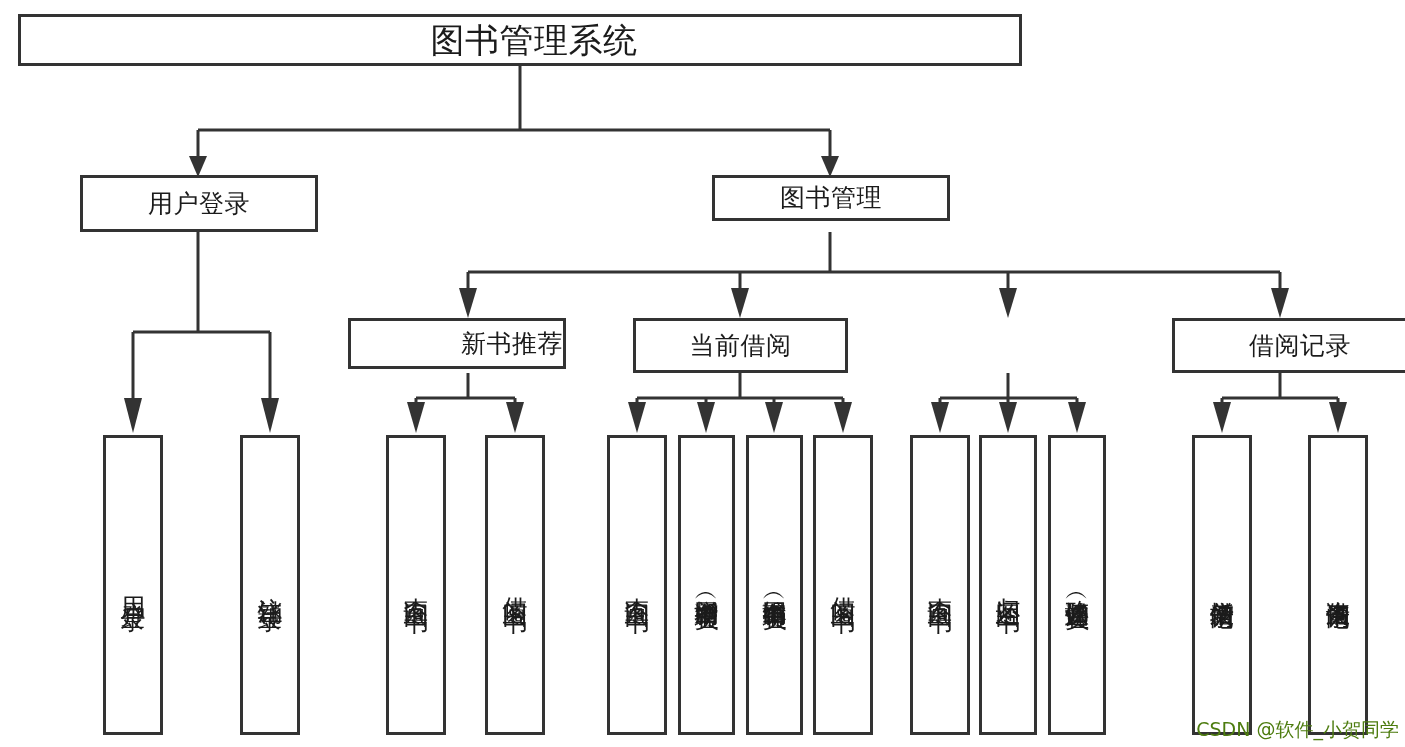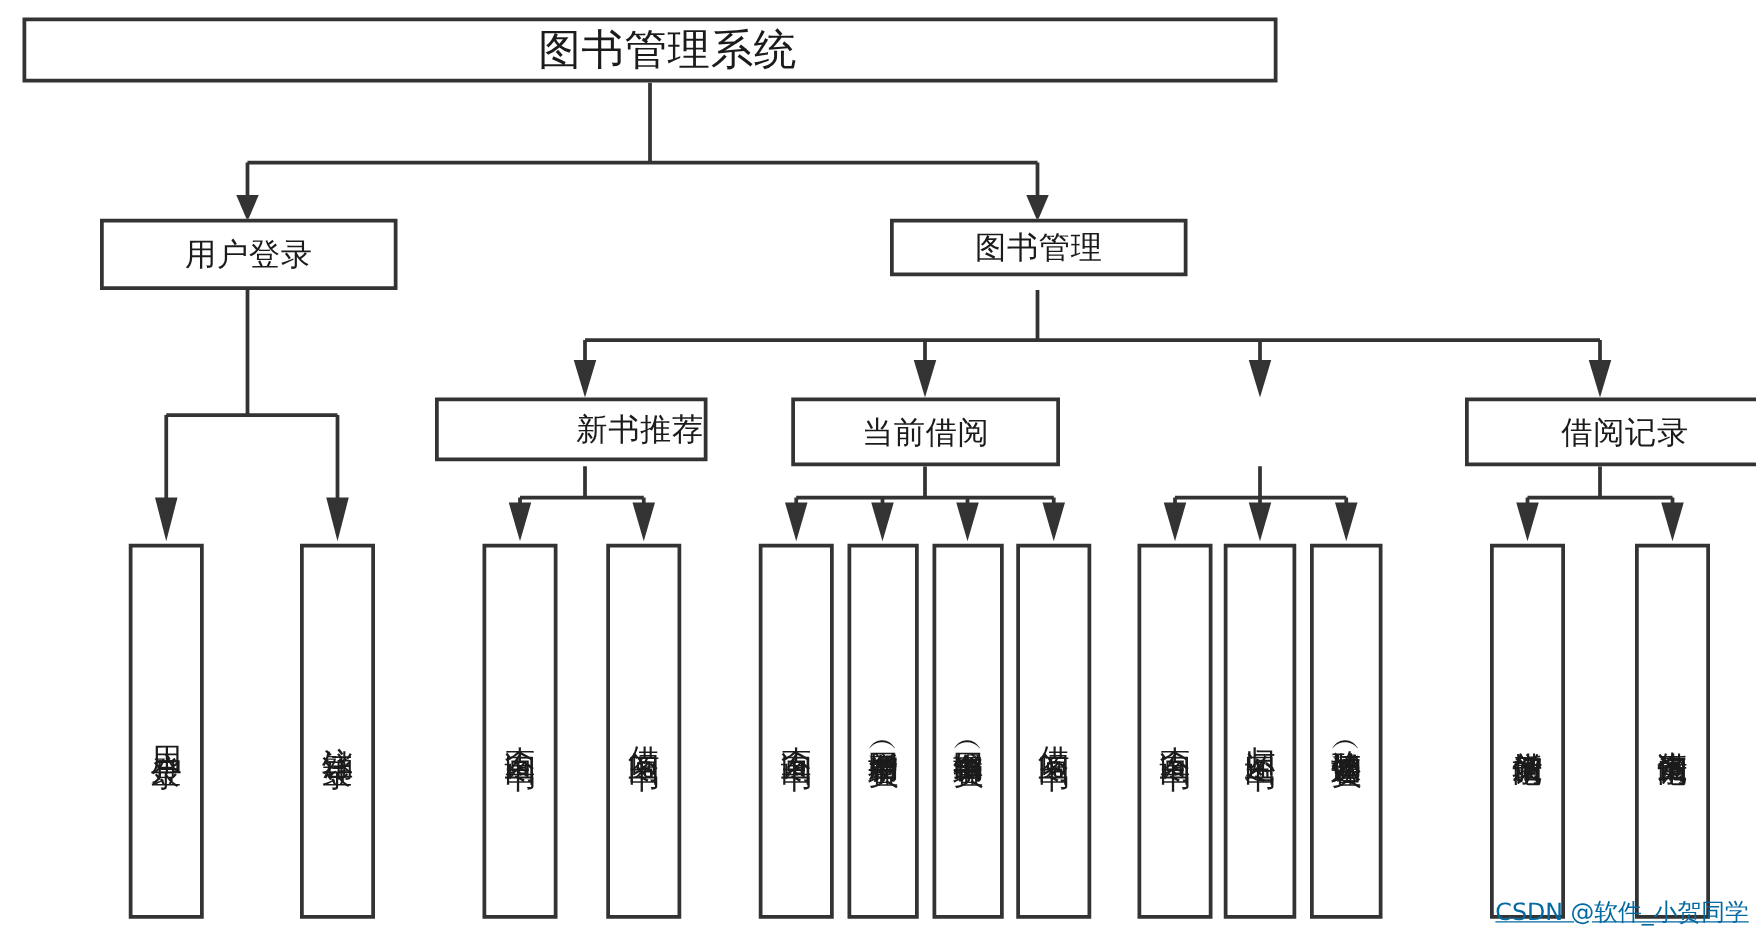--- a/index.html
+++ b/index.html
@@ -73,24 +73,23 @@
     font-size:24px;
     letter-spacing:1px;
   }
 
   
   #watermark{
     position:absolute;
     right:6px;
     bottom:4px;
     font-size:19px;
-    color:#0369a1;
+    color:#4d7c0f;
     white-space:nowrap;
     user-select:none;
-    text-decoration:underline;
   }
 </style>
 </head>
 <body>
 
 <div id="canvas">
 
   <svg id="wires" viewBox="0 0 1405 747" width="1405" height="747">
 
     <line x1="520" y1="66" x2="520" y2="130"></line>

